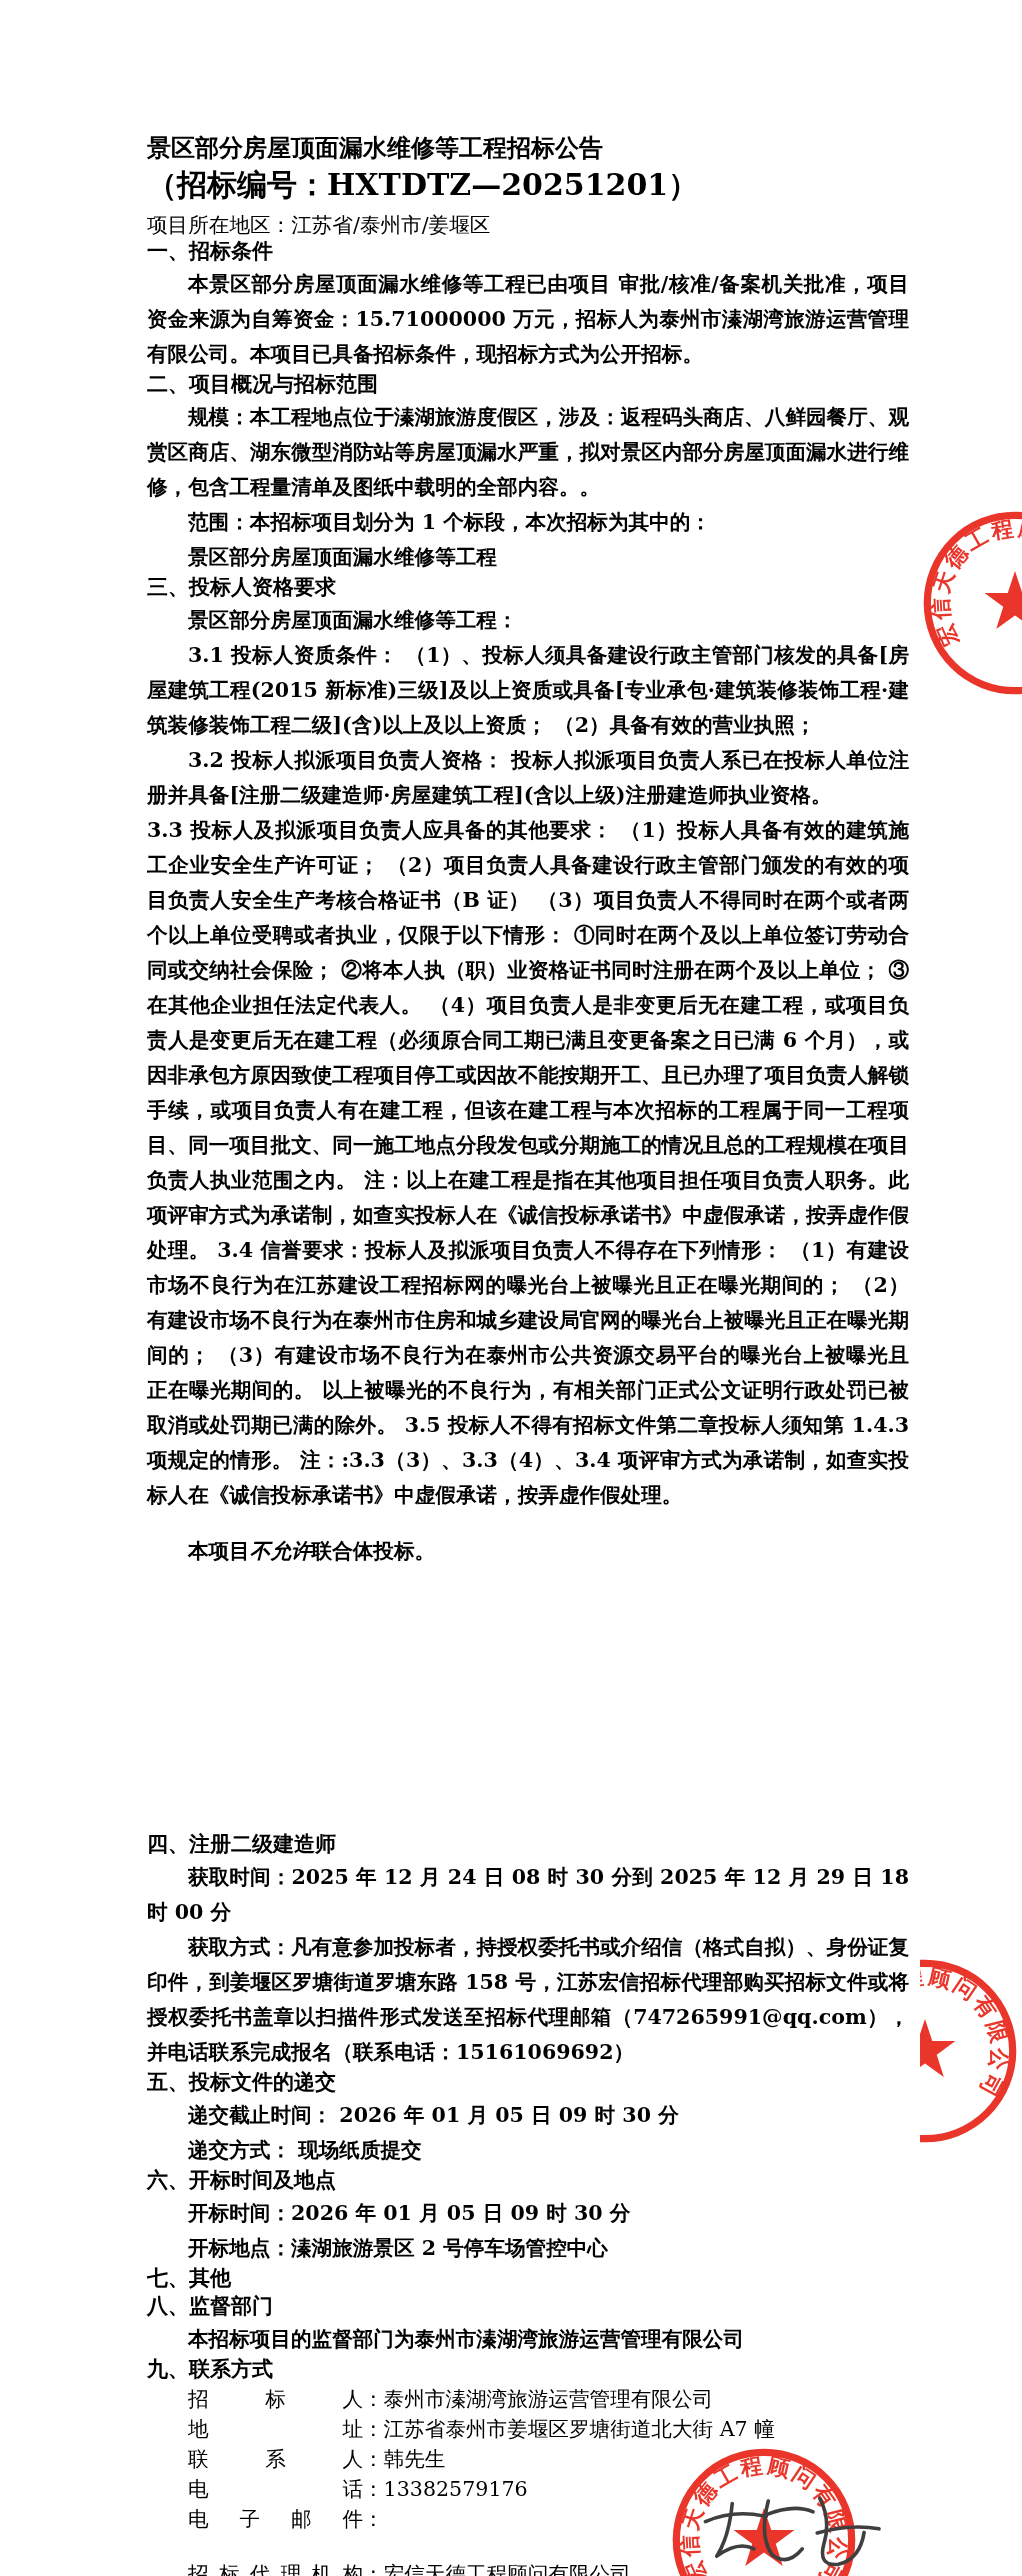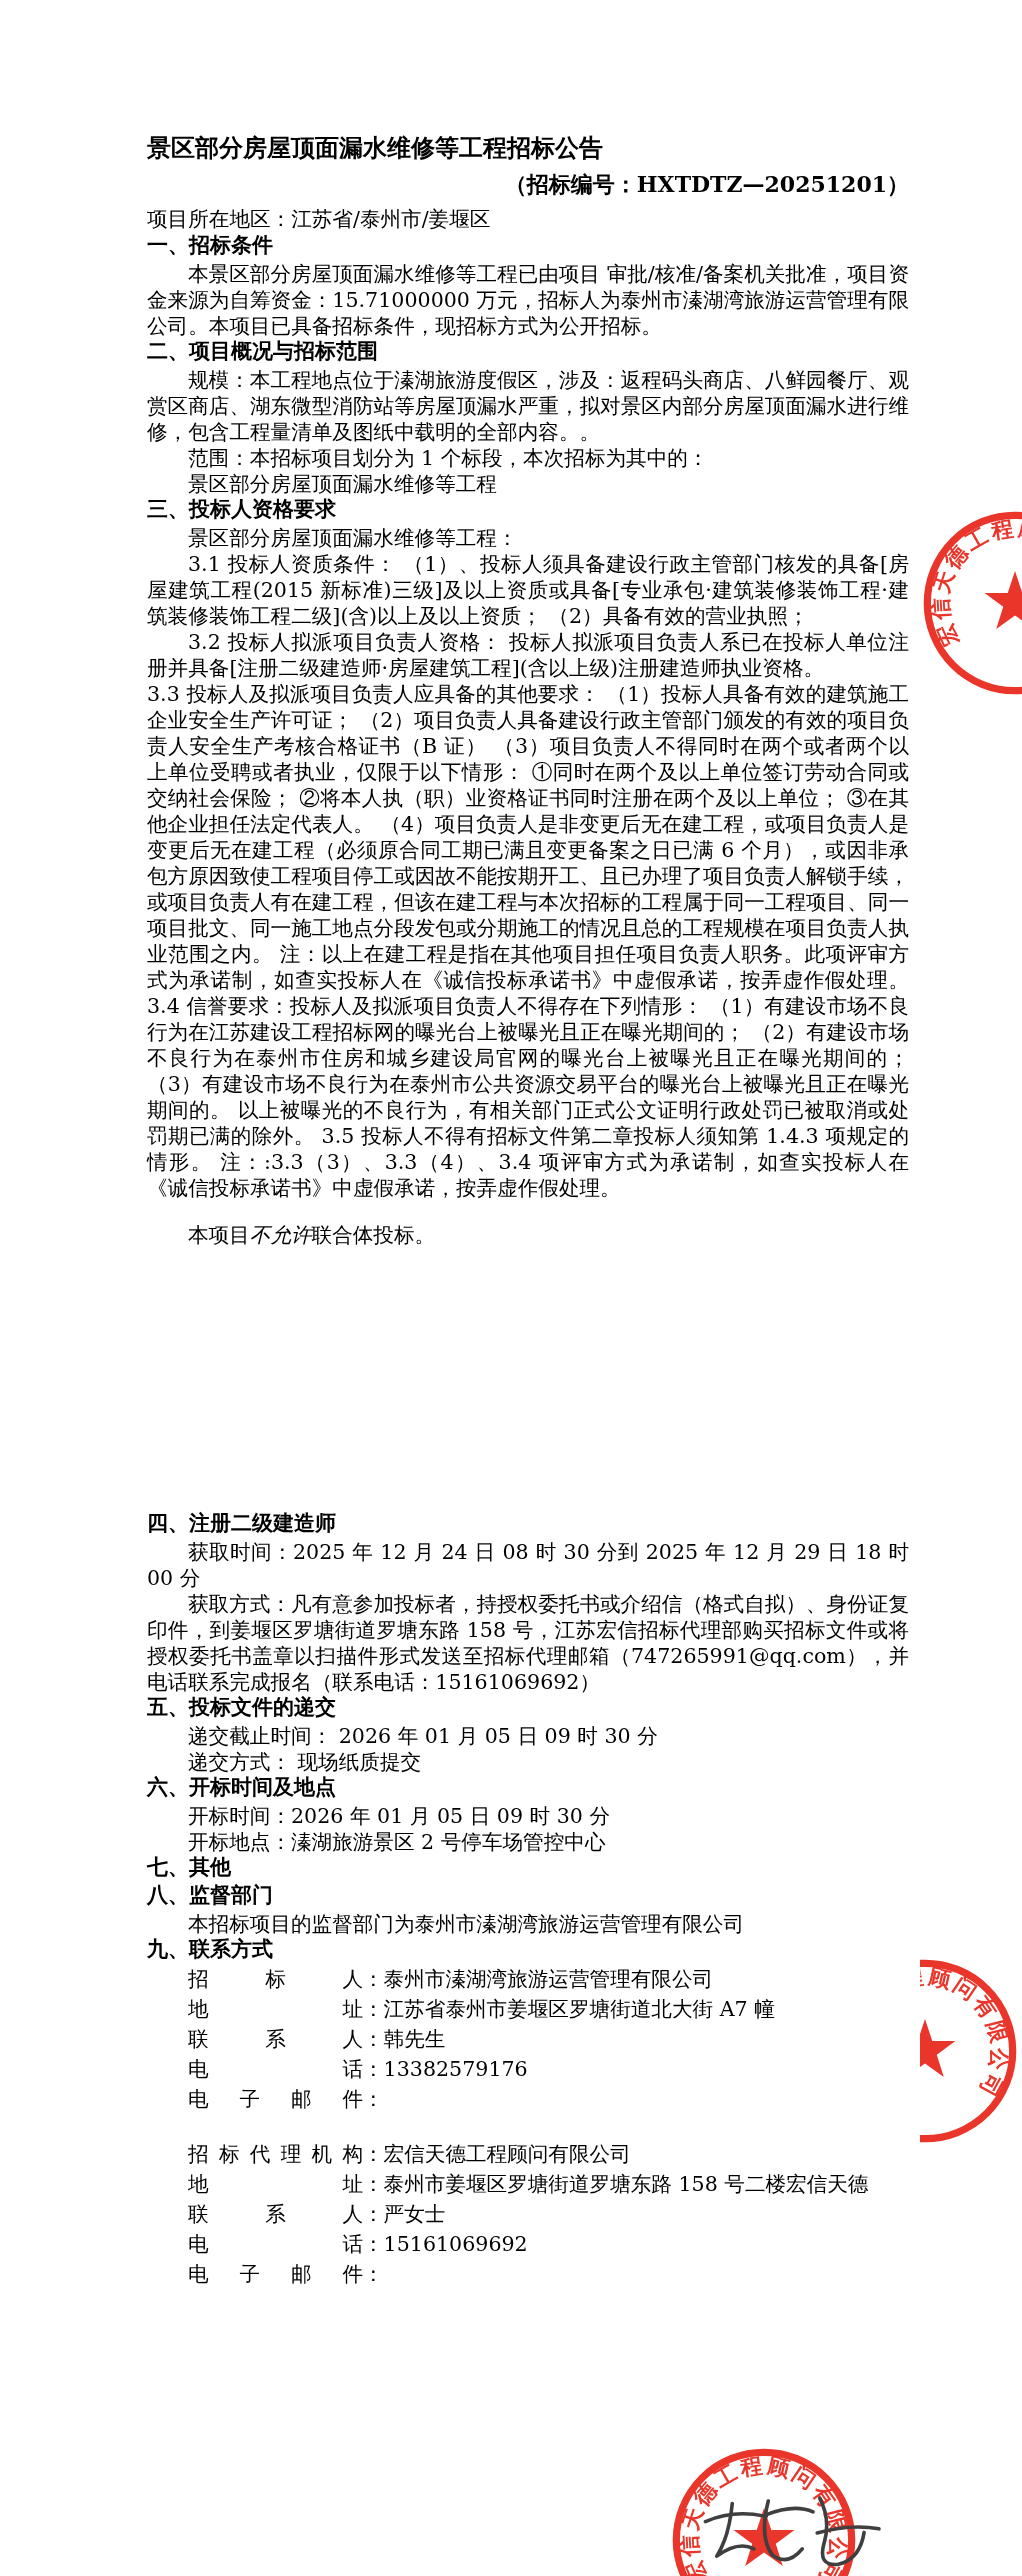--- a/index.html
+++ b/index.html
@@ -1,24 +1,24 @@
 <!DOCTYPE html>
 <html style="font-size:8.2px"><head>
 <meta charset="utf-8">
 <style>
   html,body{margin:0;padding:0;background:#ffffff;}
   .page{position:relative;width:1022px;height:2891px;background:#ffffff;overflow:hidden;
         font-family:"DejaVu Serif","Liberation Serif",serif;color:#000;}
   .content{position:absolute;left:147px;top:129px;width:762px;}
   .title{font-size:24px;font-weight:700;text-align:left;line-height:37px;}
-  .subtitle{font-size:22px;font-weight:700;text-align:right;line-height:37px;}
-  .loc{margin-top:2px;font-size:20.6px;line-height:28px;}
+  .subtitle{font-size:30px;font-weight:700;text-align:left;line-height:37px;}
+  .loc{margin-top:8px;font-size:20.6px;line-height:28px;}
   .h{font-size:21px;font-weight:700;line-height:28px;
      font-family:Liberation Mono, monospace;}
-  .para{font-size:20.6px;line-height:26px;margin:0;text-align:justify;}
+  .para{font-size:20.6px;line-height:35px;margin:0;text-align:justify;font-weight:bold;}
   .indent{text-indent:41px;}
   .noind{text-indent:0;}
   .njv{margin-top:20.6px;}
   .njv .it{font-style:italic;}
   .spacer{height:263px;}
   .crow{font-size:20.6px;line-height:28px;margin:0 0 2.1px 0;padding-left:41px;}
   .clabel{display:inline-block;width:175px;text-align:justify;text-align-last:justify;}
   .cval{white-space:pre-wrap;}
   .cgap{height:25px;}
   .seal{position:absolute;opacity:.93;pointer-events:none;}

